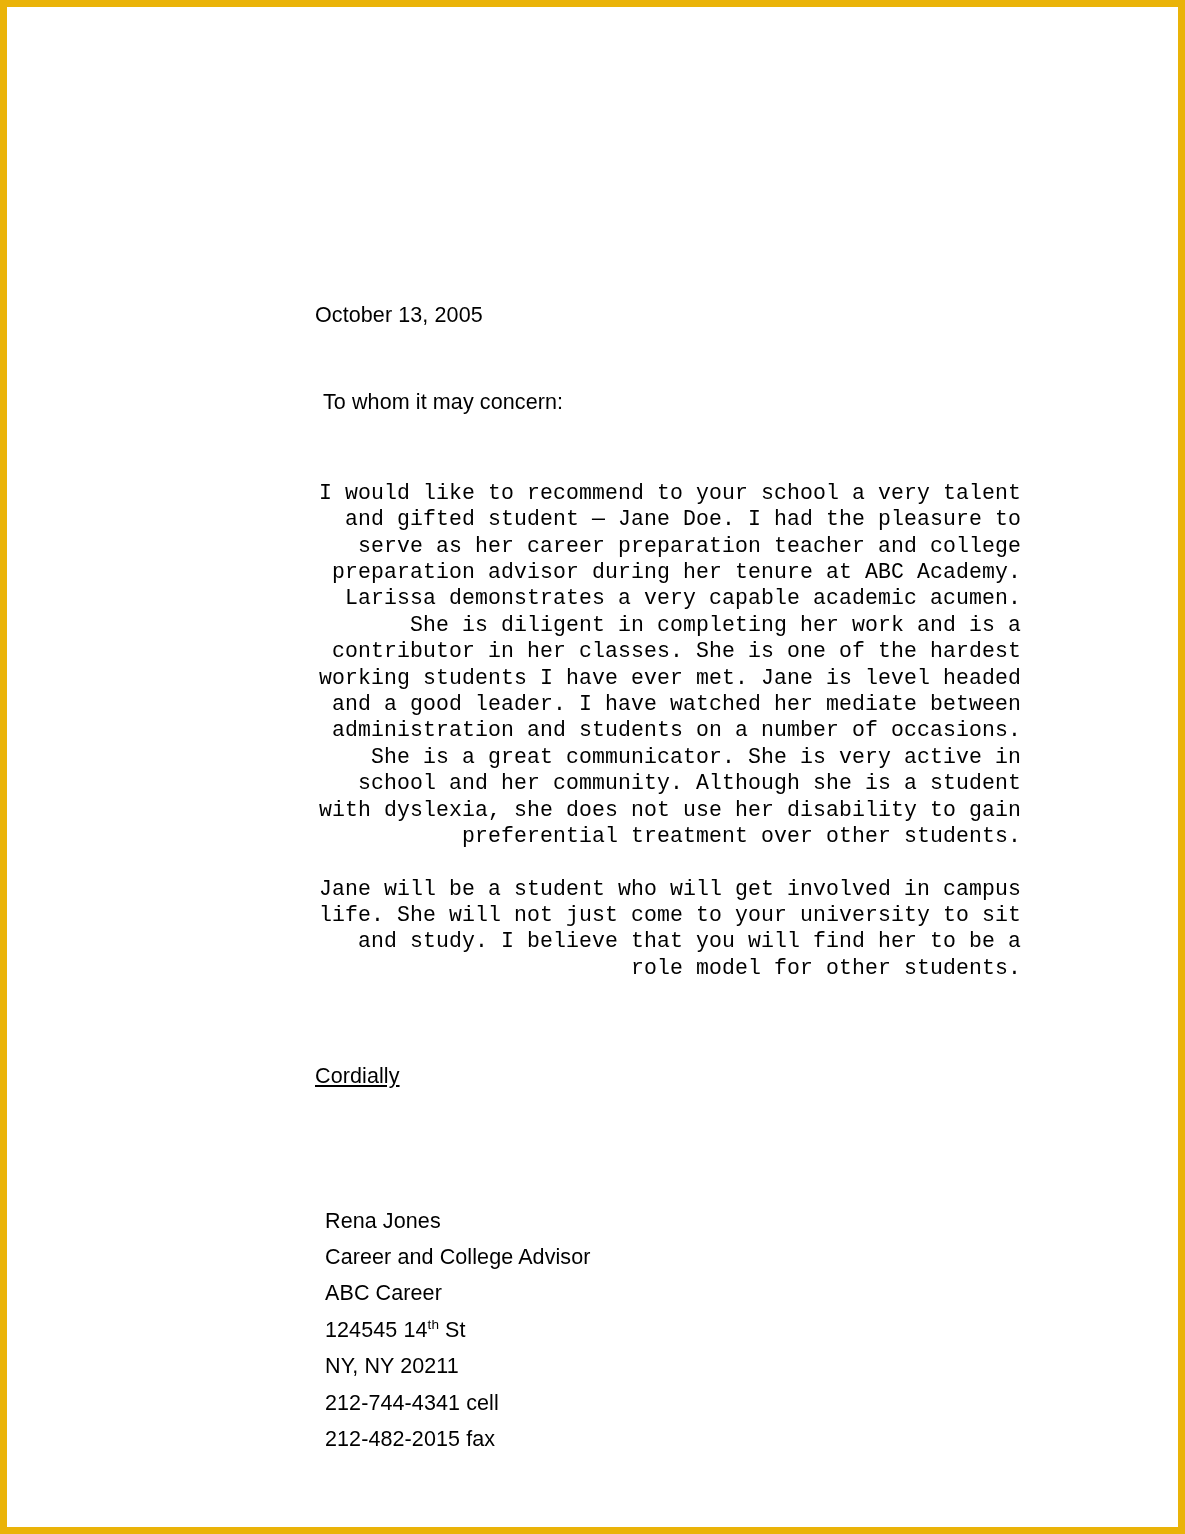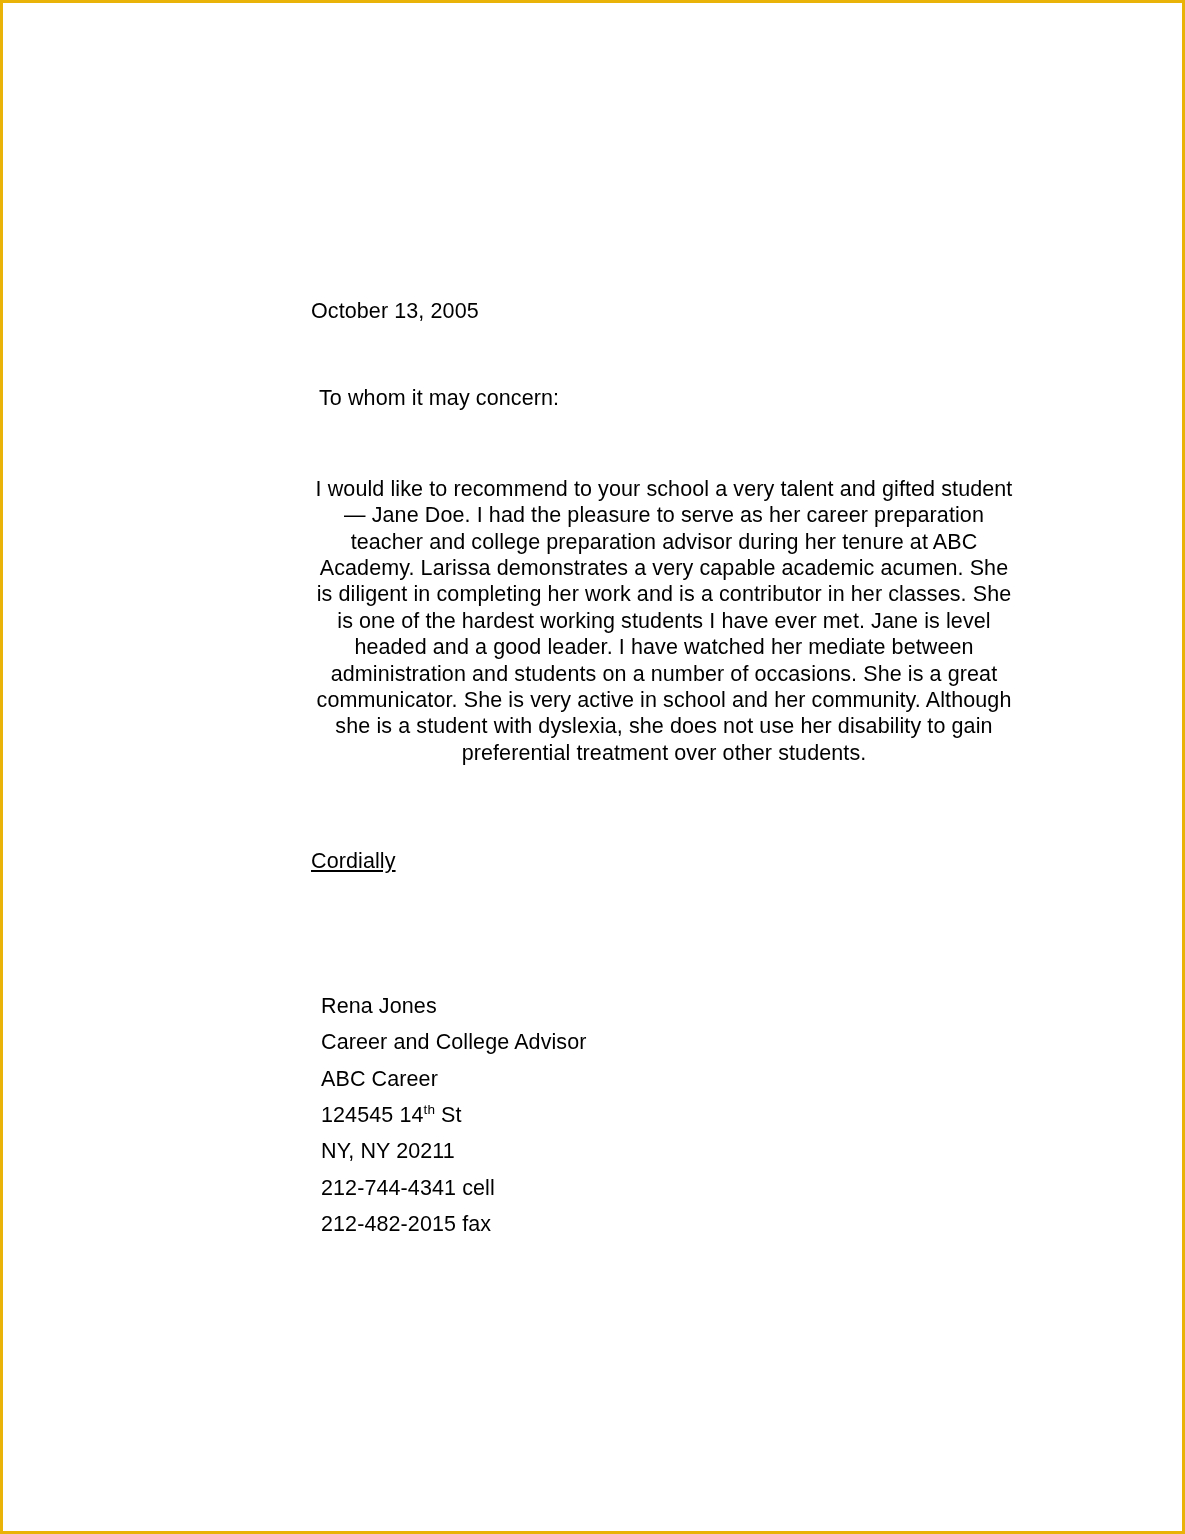--- a/index.html
+++ b/index.html
@@ -12,21 +12,21 @@
     background: #ffffff;
     font-family: "Liberation Sans", sans-serif;
     overflow: hidden;
   }
   .page {
     position: relative;
     box-sizing: border-box;
     width: 1185px;
     height: 1534px;
     background: #ffffff;
-    border: 3px solid #eab308;
+    border: 7px solid #eab308;
   }
   .letter {
     position: absolute;
     left: 308px;
     top: 295px;
     width: 706px;
     color: #000000;
     font-size: 21.5px;
     line-height: 26.4px;
     letter-spacing: 0.1px;
@@ -34,21 +34,22 @@
   .date-line {
     margin: 0;
   }
   .salutation {
     margin: 8px;
     padding-top: 53px;
   }
   .body-para {
     margin: 0;
     padding-top: 56px;
-    text-align: center;
+    text-align: right;
+    font-family: Liberation Mono, monospace;
   }
   .body-para + .body-para {
     padding-top: 26px;
   }
   .closing {
     margin: 0;
     padding-top: 82px;
     text-decoration: underline;
   }
   .signature-block {
@@ -70,20 +71,21 @@
 
 <div class="page">
   <div class="letter">
 
     <p class="date-line">October 13, 2005</p>
 
     <p class="salutation">To whom it may concern:</p>
 
     <p class="body-para">I would like to recommend to your school a very talent and gifted student — Jane Doe. I had the pleasure to serve as her career preparation teacher and college preparation advisor during her tenure at ABC Academy. Larissa demonstrates a very capable academic acumen. She is diligent in completing her work and is a contributor in her classes. She is one of the hardest working students I have ever met. Jane is level headed and a good leader. I have watched her mediate between administration and students on a number of occasions. She is a great communicator. She is very active in school and her community. Although she is a student with dyslexia, she does not use her disability to gain preferential treatment over other students.</p>
 
+    <p class="body-para">Jane will be a student who will get involved in campus life. She will not just come to your university to sit and study. I believe that you will find her to be a role model for other students.</p>
 
     <p class="closing">Cordially</p>
 
     <div class="signature-block">
       <p class="sig-line">Rena Jones</p>
       <p class="sig-line">Career and College Advisor</p>
       <p class="sig-line">ABC Career</p>
       <p class="sig-line"><span>124545 14</span><sup class="ordinal">th</sup><span> St</span></p>
       <p class="sig-line">NY, NY 20211</p>
       <p class="sig-line">212-744-4341 cell</p>

